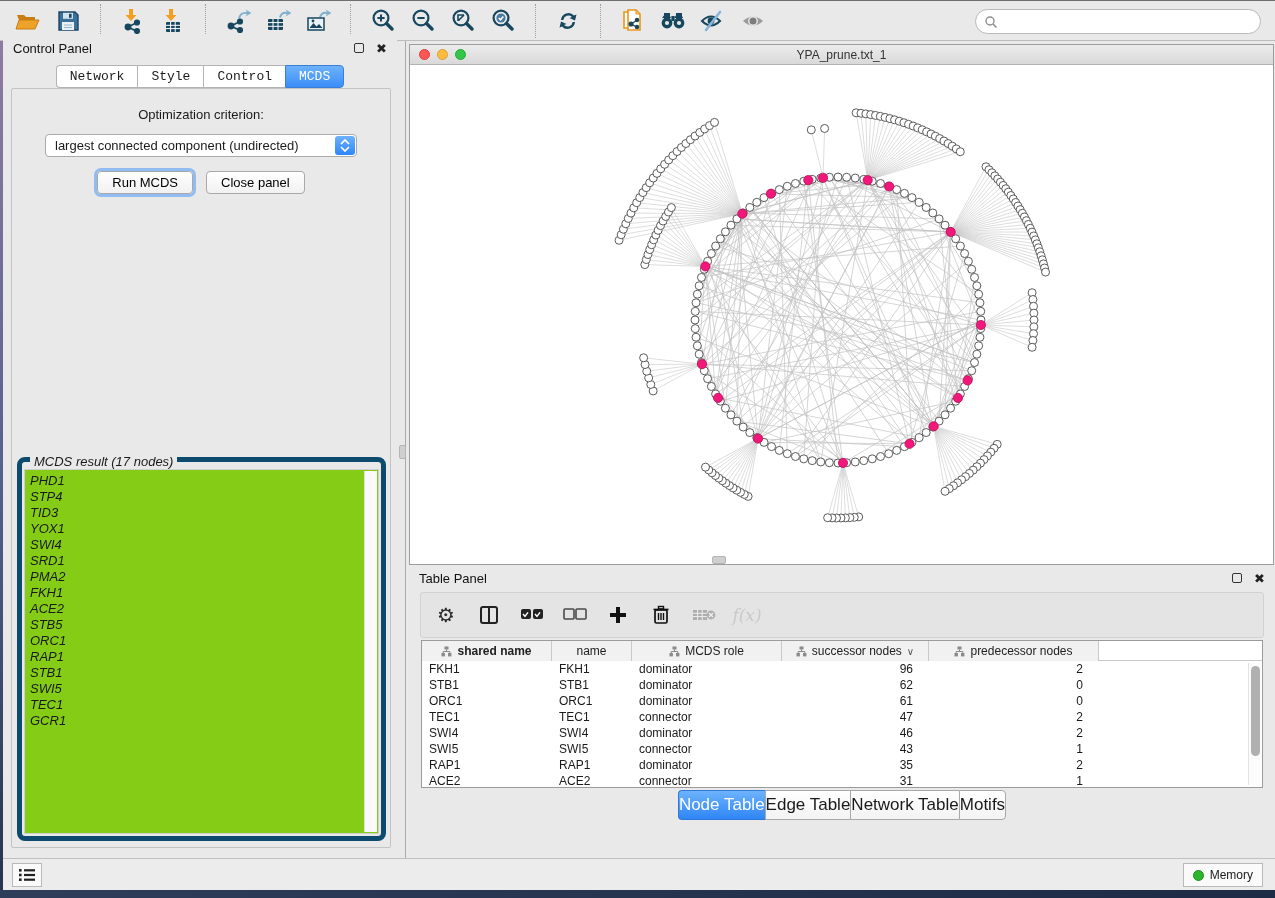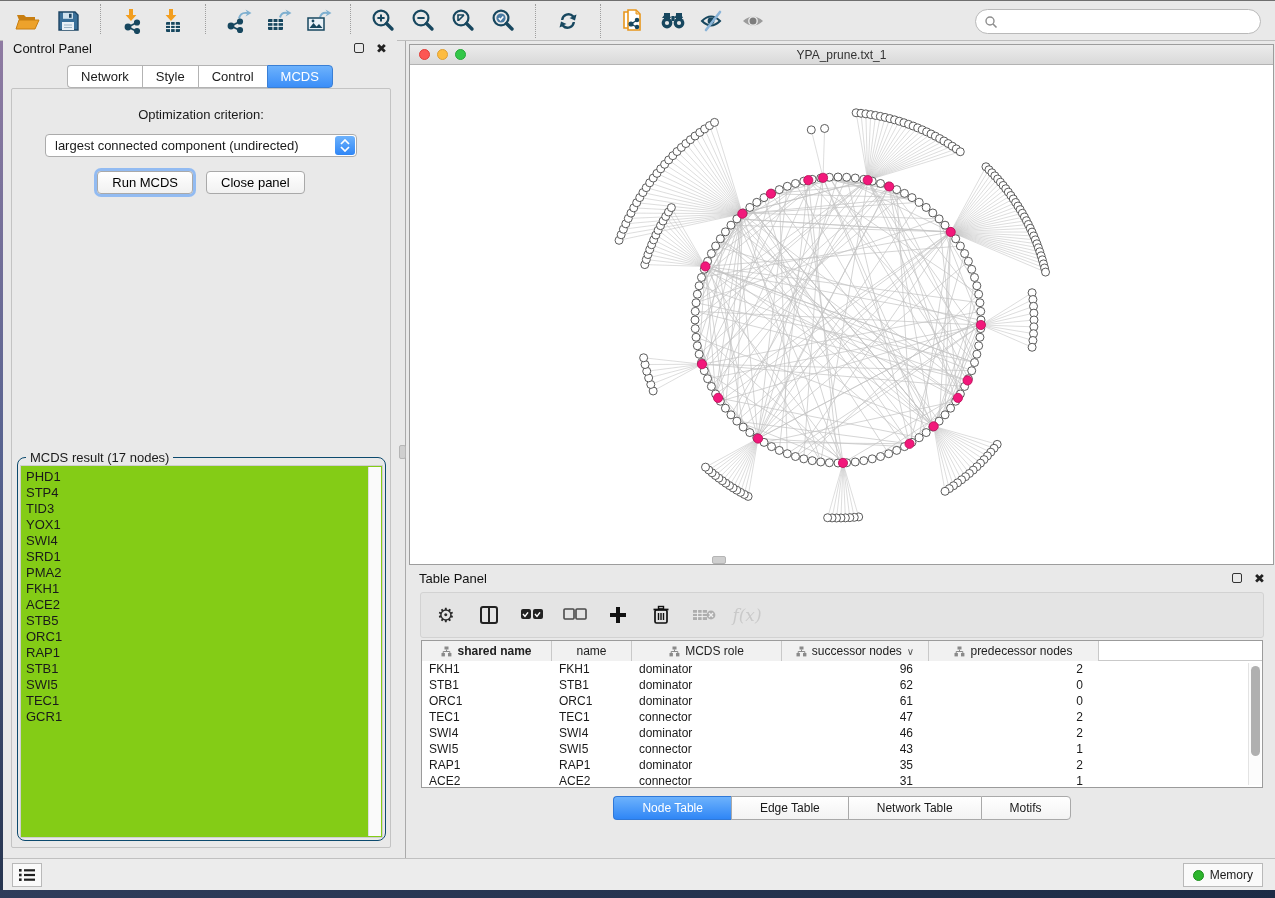--- a/index.html
+++ b/index.html
@@ -17,41 +17,41 @@
     border:1px solid #b9b9b9; border-radius:13px; display:flex; align-items:center; padding-left:8px; }
   
   #left-sliver { position:absolute; left:0; top:41px; width:3px; bottom:8px;
     background:linear-gradient(#8f7ba2,#56628f,#26344f); }
   
   .control-panel { position:absolute; left:3px; top:35px; width:394px; bottom:40px; background:#e9e9e9; }
   .panel-titlebar { height:26px; display:flex; align-items:center; padding:0 10px; }
   .panel-title { flex:1; font-size:13px; color:#111; }
   .float-box { width:10px; height:10px; border:1.6px solid #333; border-radius:2px; margin-right:12px; cursor:default; }
   .close-x { font-weight:bold; font-size:13px; color:#222; cursor:default; }
-  .cp-tabs { display:flex; justify-content:center; margin-top:4px; }
+  .cp-tabs { display:flex; justify-content:center; margin-top:4px;font-family:Liberation Mono, monospace; }
   .cp-tab { padding:3px 13px; background:#fff; border:1px solid #b3b3b3; border-right:none;
     font-size:13px; cursor:default; }
   .cp-tab:first-child { border-radius:4px 0 0 4px; }
   .cp-tab:last-child { border-right:1px solid #b3b3b3; border-radius:0 4px 4px 0; }
   .cp-tab.active { background:linear-gradient(#6db2fc,#3b8ef8); color:#fff; border-color:#3a7fd5; }
   .cp-frame { position:absolute; left:8px; right:6px; top:53px; bottom:10px;
     border:1px solid #c3c3c3; border-radius:2px; background:#e9e9e9; }
   .opt-label { text-align:center; margin-top:18px; font-size:13px; }
   .select-box { position:relative; margin:12px auto 0; width:312px; height:23px; background:#fff;
     border:1px solid #ababab; border-radius:4px; display:flex; align-items:center; padding-left:9px;
     font-size:13px; cursor:default; }
   .select-arrows { position:absolute; right:1px; top:1px; bottom:1px; width:20px; border-radius:3px;
     background:linear-gradient(#6db2fc,#2f86f6); display:flex; flex-direction:column;
     align-items:center; justify-content:center; gap:1px; }
   .btn-row { display:flex; justify-content:center; gap:13px; margin-top:14px;align-items:center; }
   .mac-btn { background:linear-gradient(#ffffff,#f1f1f1); border:1px solid #a9a9a9; border-radius:4px;
     padding:3px 14px; font-size:13px; cursor:default; }
   .mac-btn.focus-ring { box-shadow:0 0 0 3px rgba(75,150,250,.55); }
   .mcds-group { position:absolute; left:5px; right:4px; top:368px; bottom:6px;
-    border:1px solid #0c4a6e; border-radius:8px; }
+    border:5px solid #0c4a6e; border-radius:8px;font-style:italic; }
   .mcds-legend { position:absolute; top:-8px; left:8px; background:#e9e9e9; padding:0 4px; font-size:13px; }
   .mcds-list { position:absolute; inset:7px 2px 2px 2px; background:#84cc16; border:1px solid #cfcfcf;
     overflow:hidden; padding:3px 0 0 5px; }
   .mcds-scroll { position:absolute; top:1px; bottom:1px; right:1px; width:13px; background:#fafafa;
     border-left:1px solid #e0e0e0; }
   .mcds-item { font-size:13px; line-height:16px; cursor:default; }
   
   .vsplit { position:absolute; left:397px; top:41px; width:12px; bottom:40px; background:#e9e9e9; }
   .vsplit .line { position:absolute; right:3px; top:0; bottom:0; width:1px; background:#aaa; }
   .vsplit .grip { position:absolute; left:2px; top:404px; width:7px; height:14px; background:#cfcfcf;
@@ -86,22 +86,22 @@
     border-right:1px solid #c9c9c9; font-size:12px; color:#222; height:20px; cursor:default; }
   .sort-arrow { font-size:10px; color:#555; }
   .grid-body { position:relative; }
   .grid-row { display:flex; height:16px; cursor:default; }
   .grid-cell { font-size:12px; line-height:16px; padding-left:7px; overflow:hidden; white-space:nowrap; }
   .grid-cell.num { text-align:right; padding-right:16px; padding-left:0; }
   .grid-vscroll { position:absolute; top:22px; bottom:2px; right:1px; width:13px; background:#fcfcfc;
     border-left:1px solid #e3e3e3; }
   .grid-thumb { position:absolute; top:3px; left:2px; width:9px; height:90px; background:#b0b0b0; border-radius:5px; }
   .tp-tabs { position:absolute; left:0; right:0; bottom:38px; display:flex; justify-content:center; }
-  .tp-tab { padding:4px 28px; background:linear-gradient(#ffffff,#f3f3f3); border:1px solid #a9a9a9;
-    border-right:none; font-size:12px; cursor:default; }
+  .tp-tab { padding:4px 0; background:linear-gradient(#ffffff,#f3f3f3); border:1px solid #a9a9a9;
+    border-right:none; font-size:17px; cursor:default; }
   .tp-tab:first-child { border-radius:4px 0 0 4px; }
   .tp-tab:last-child { border-right:1px solid #a9a9a9; border-radius:0 4px 4px 0; }
   .tp-tab.active { background:linear-gradient(#6db2fc,#2f86f6); color:#fff; border-color:#2f78d8; }
   
   .status-bar { position:absolute; left:3px; right:0; bottom:8px; height:32px; background:#ececec;
     border-top:1px solid #c0c0c0; }
   .list-btn { position:absolute; left:9px; top:4px; width:30px; height:24px; background:#fafafa;
     border:1px solid #b9b9b9; display:flex; align-items:center; justify-content:center; cursor:default; }
   .memory-btn { position:absolute; right:12px; top:4px; height:24px; background:#fafafa;
     border:1px solid #b9b9b9; display:flex; align-items:center; gap:6px; padding:0 9px; font-size:12px; cursor:default; }

